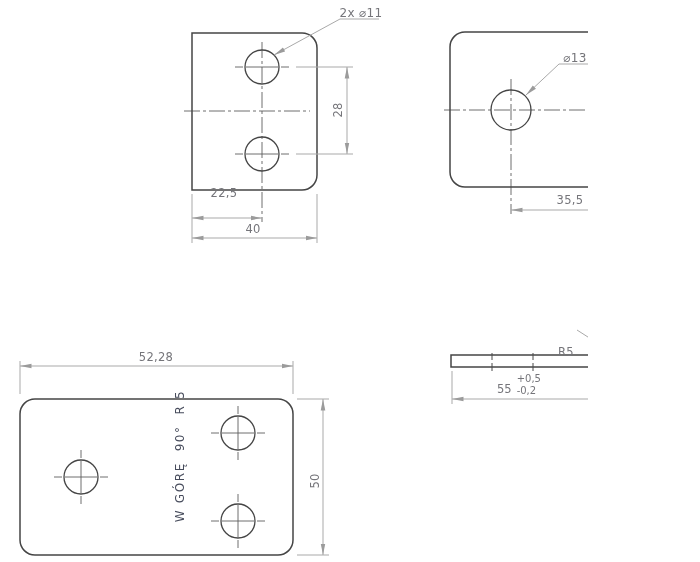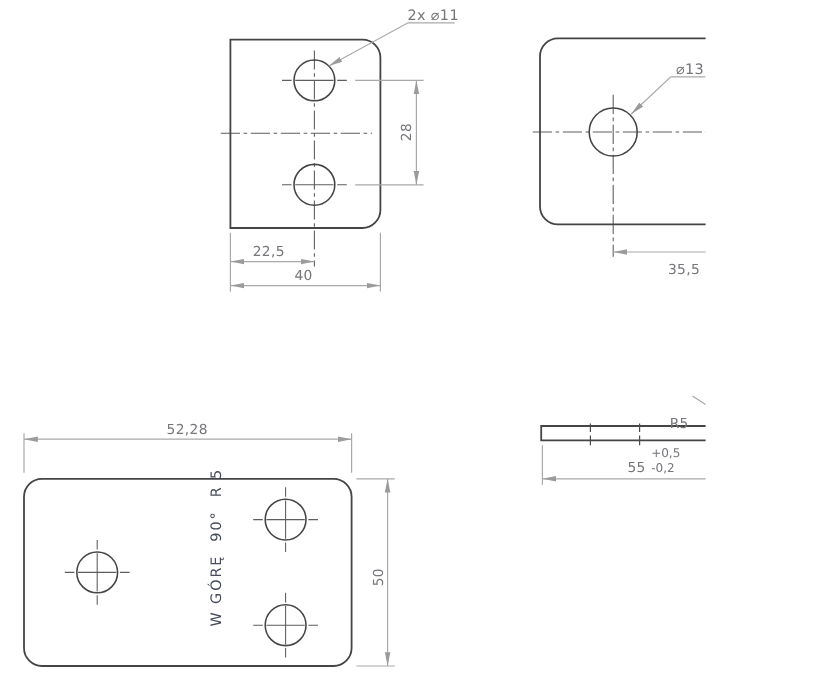--- a/index.html
+++ b/index.html
@@ -29,21 +29,21 @@
     color:#474c5c;
     letter-spacing:1.6px;
     white-space:pre;
     line-height:1;
   }
   .tol-wrap{
     position:absolute;left:497px;top:373px;
     display:flex;align-items:flex-end;
     color:#75757a;line-height:1;
   }
-  .tol-val{font-size:11.5px;padding-bottom:1px;margin-left:26px;}
+  .tol-val{font-size:11.5px;padding-bottom:1px;}
   .tol-stack{display:flex;flex-direction:column;margin-left:5px;font-size:10px;line-height:1.15;}
 </style>
 </head>
 <body>
 
 <div class="sheet">
 
   <svg width="700" height="562" viewBox="0 0 700 562">
     <defs>
       <marker id="arr" viewBox="0 0 12 6" refX="11.5" refY="3" markerWidth="12" markerHeight="6" orient="auto-start-reverse" markerUnits="userSpaceOnUse">
@@ -139,26 +139,26 @@
         <line x1="20" y1="366" x2="293" y2="366" marker-start="url(#arr)" marker-end="url(#arr)"></line>
         <line x1="297" y1="399" x2="329" y2="399"></line>
         <line x1="297" y1="555" x2="329" y2="555"></line>
         <line x1="323" y1="399" x2="323" y2="555" marker-start="url(#arr)" marker-end="url(#arr)"></line>
       </g>
     </g>
   </svg>
 
   <div class="dim callout" style="left:361px;top:13px;">2x ⌀11</div>
   <div class="dim rot" style="left:339px;top:110px;">28</div>
-  <div class="dim" style="left:224px;top:210px;text-align:right;">22,5</div>
+  <div class="dim" style="left:224px;top:194px;text-align:right;">22,5</div>
   <div class="dim" style="left:253px;top:230px;">40</div>
 
   <div class="dim callout" style="left:575px;top:58px;">⌀13</div>
   <div class="dim rot" style="left:684px;top:110px;">50</div>
-  <div class="dim" style="left:570px;top:201px;margin-top:24px;">35,5</div>
+  <div class="dim" style="left:570px;top:201px;">35,5</div>
 
   <div class="dim" style="left:566px;top:325px;margin-top:28px;">R5</div>
   <div class="dim rot" style="left:663px;top:307px;">40</div>
   <div class="tol-wrap">
     <span class="tol-val">55</span>
     <span class="tol-stack">
       <span>+0,5</span>
       <span>-0,2</span>
     </span>
   </div>

